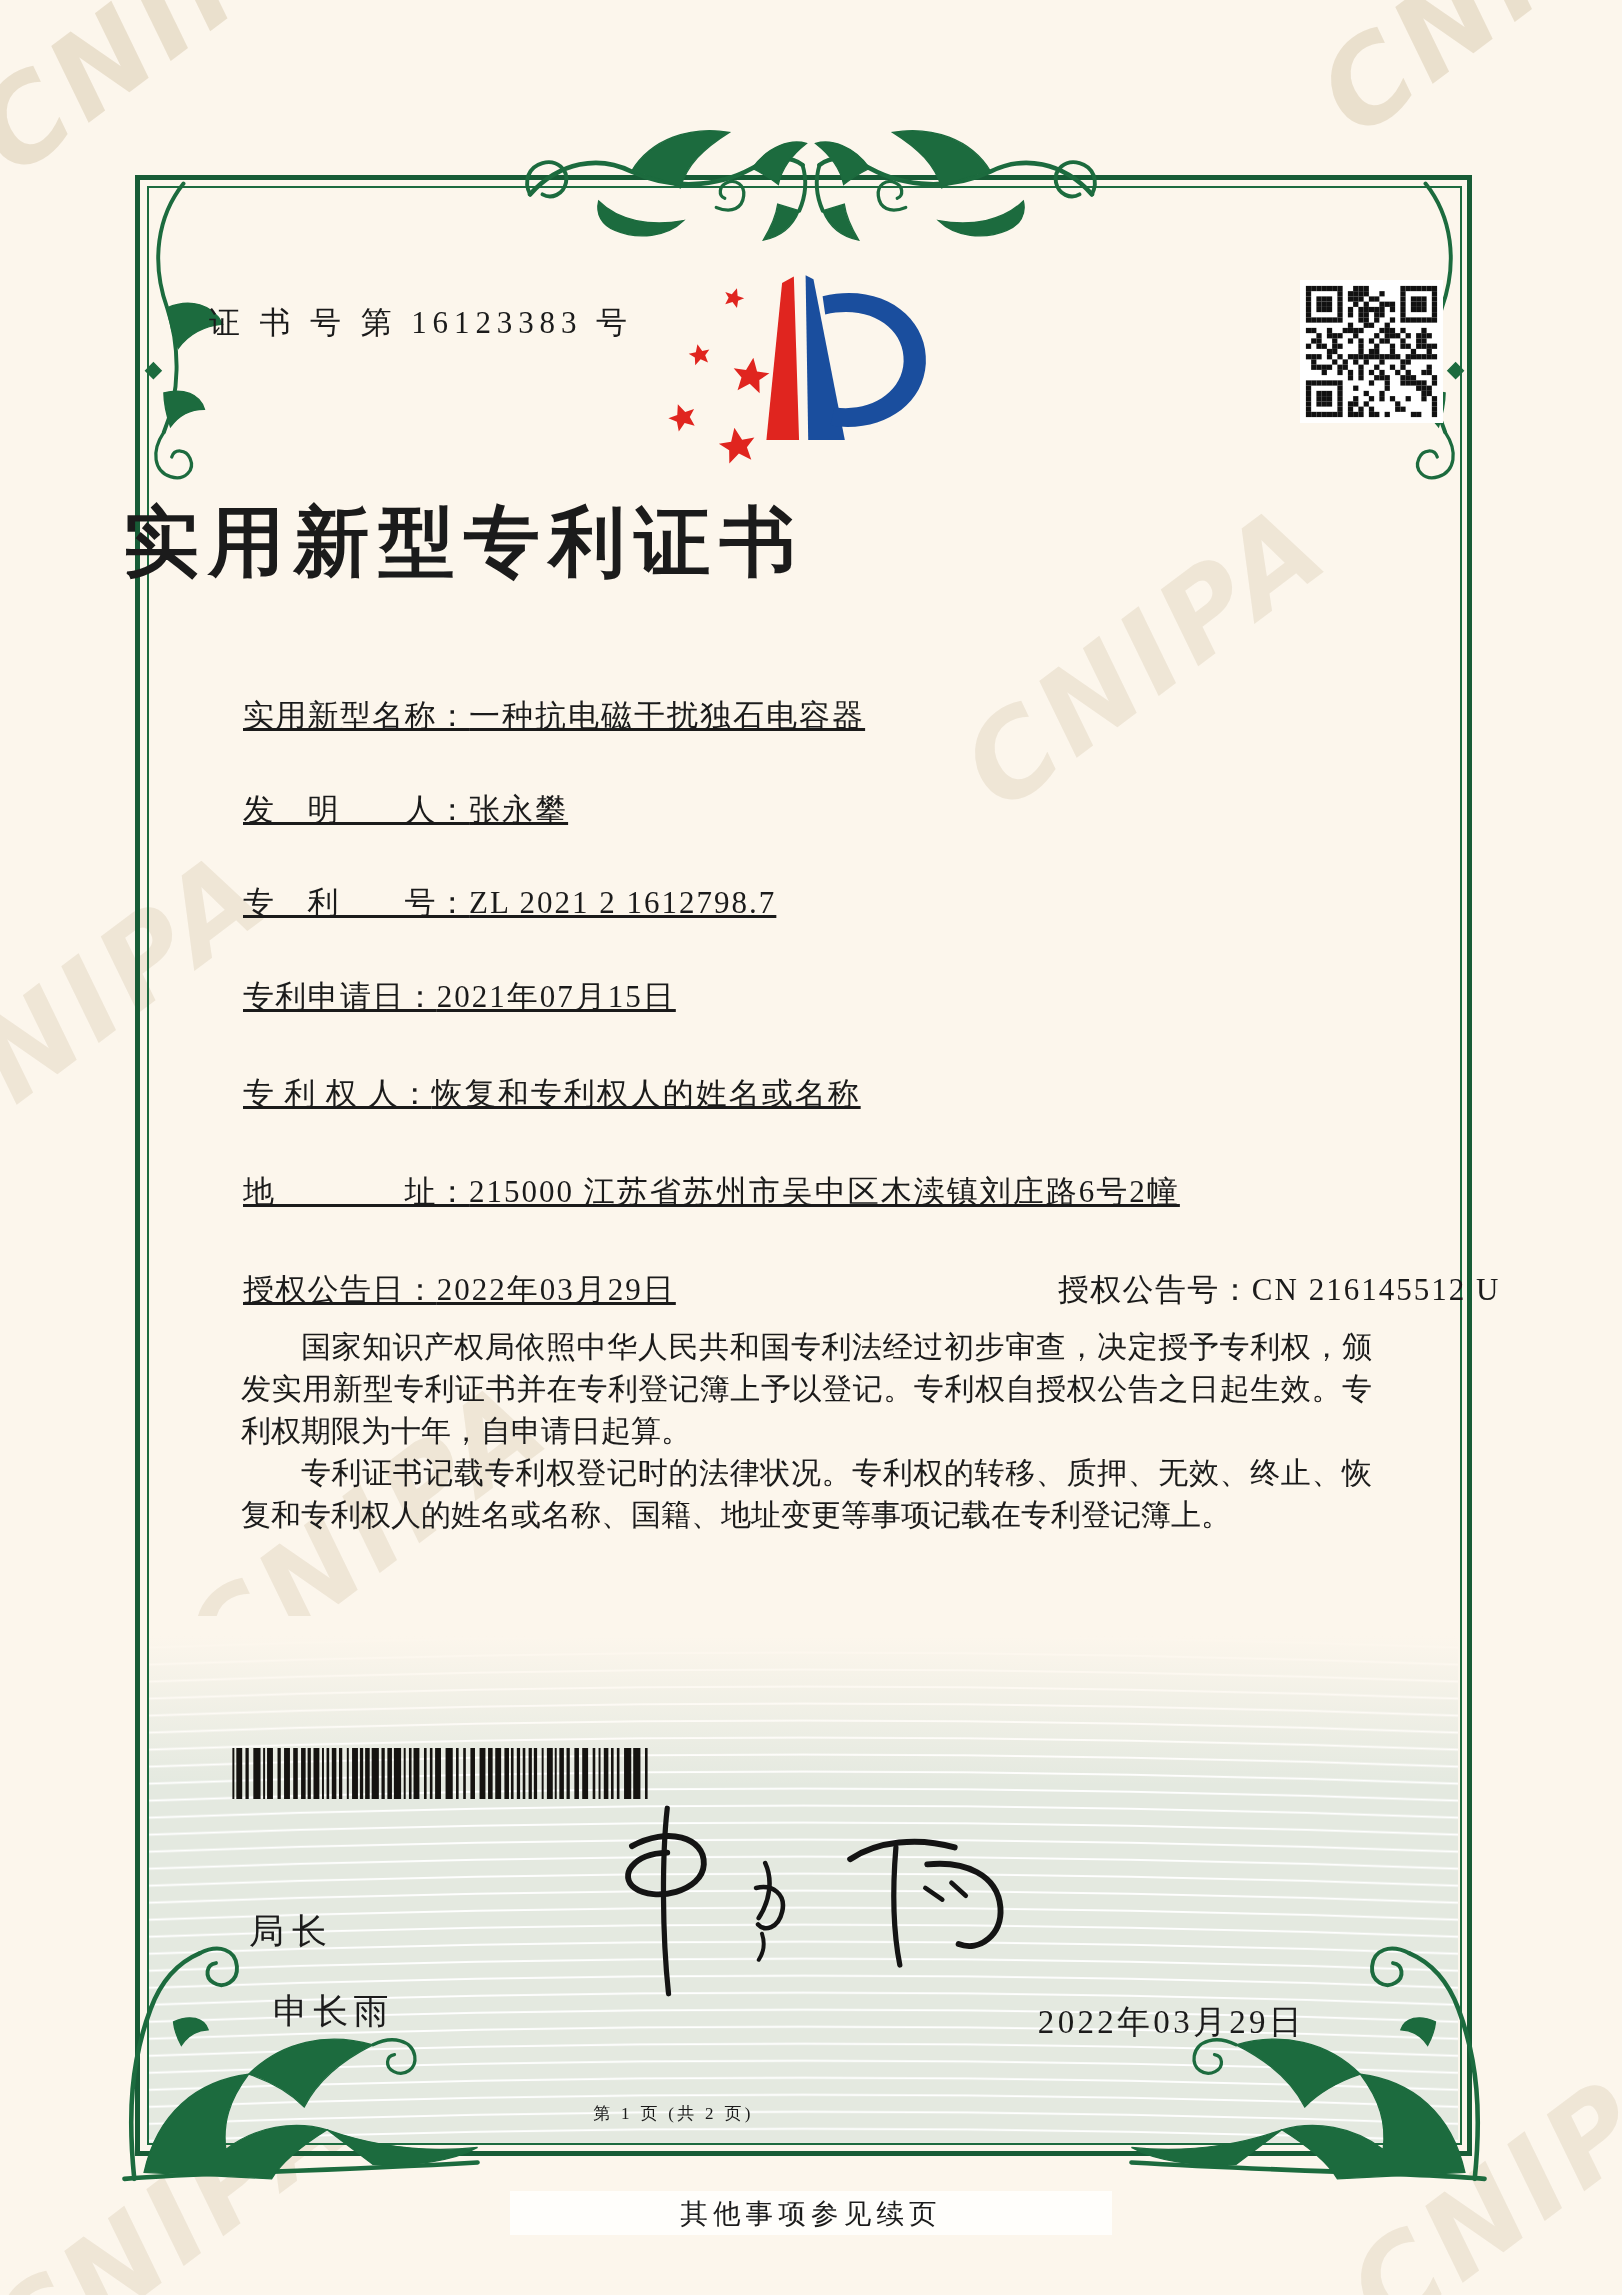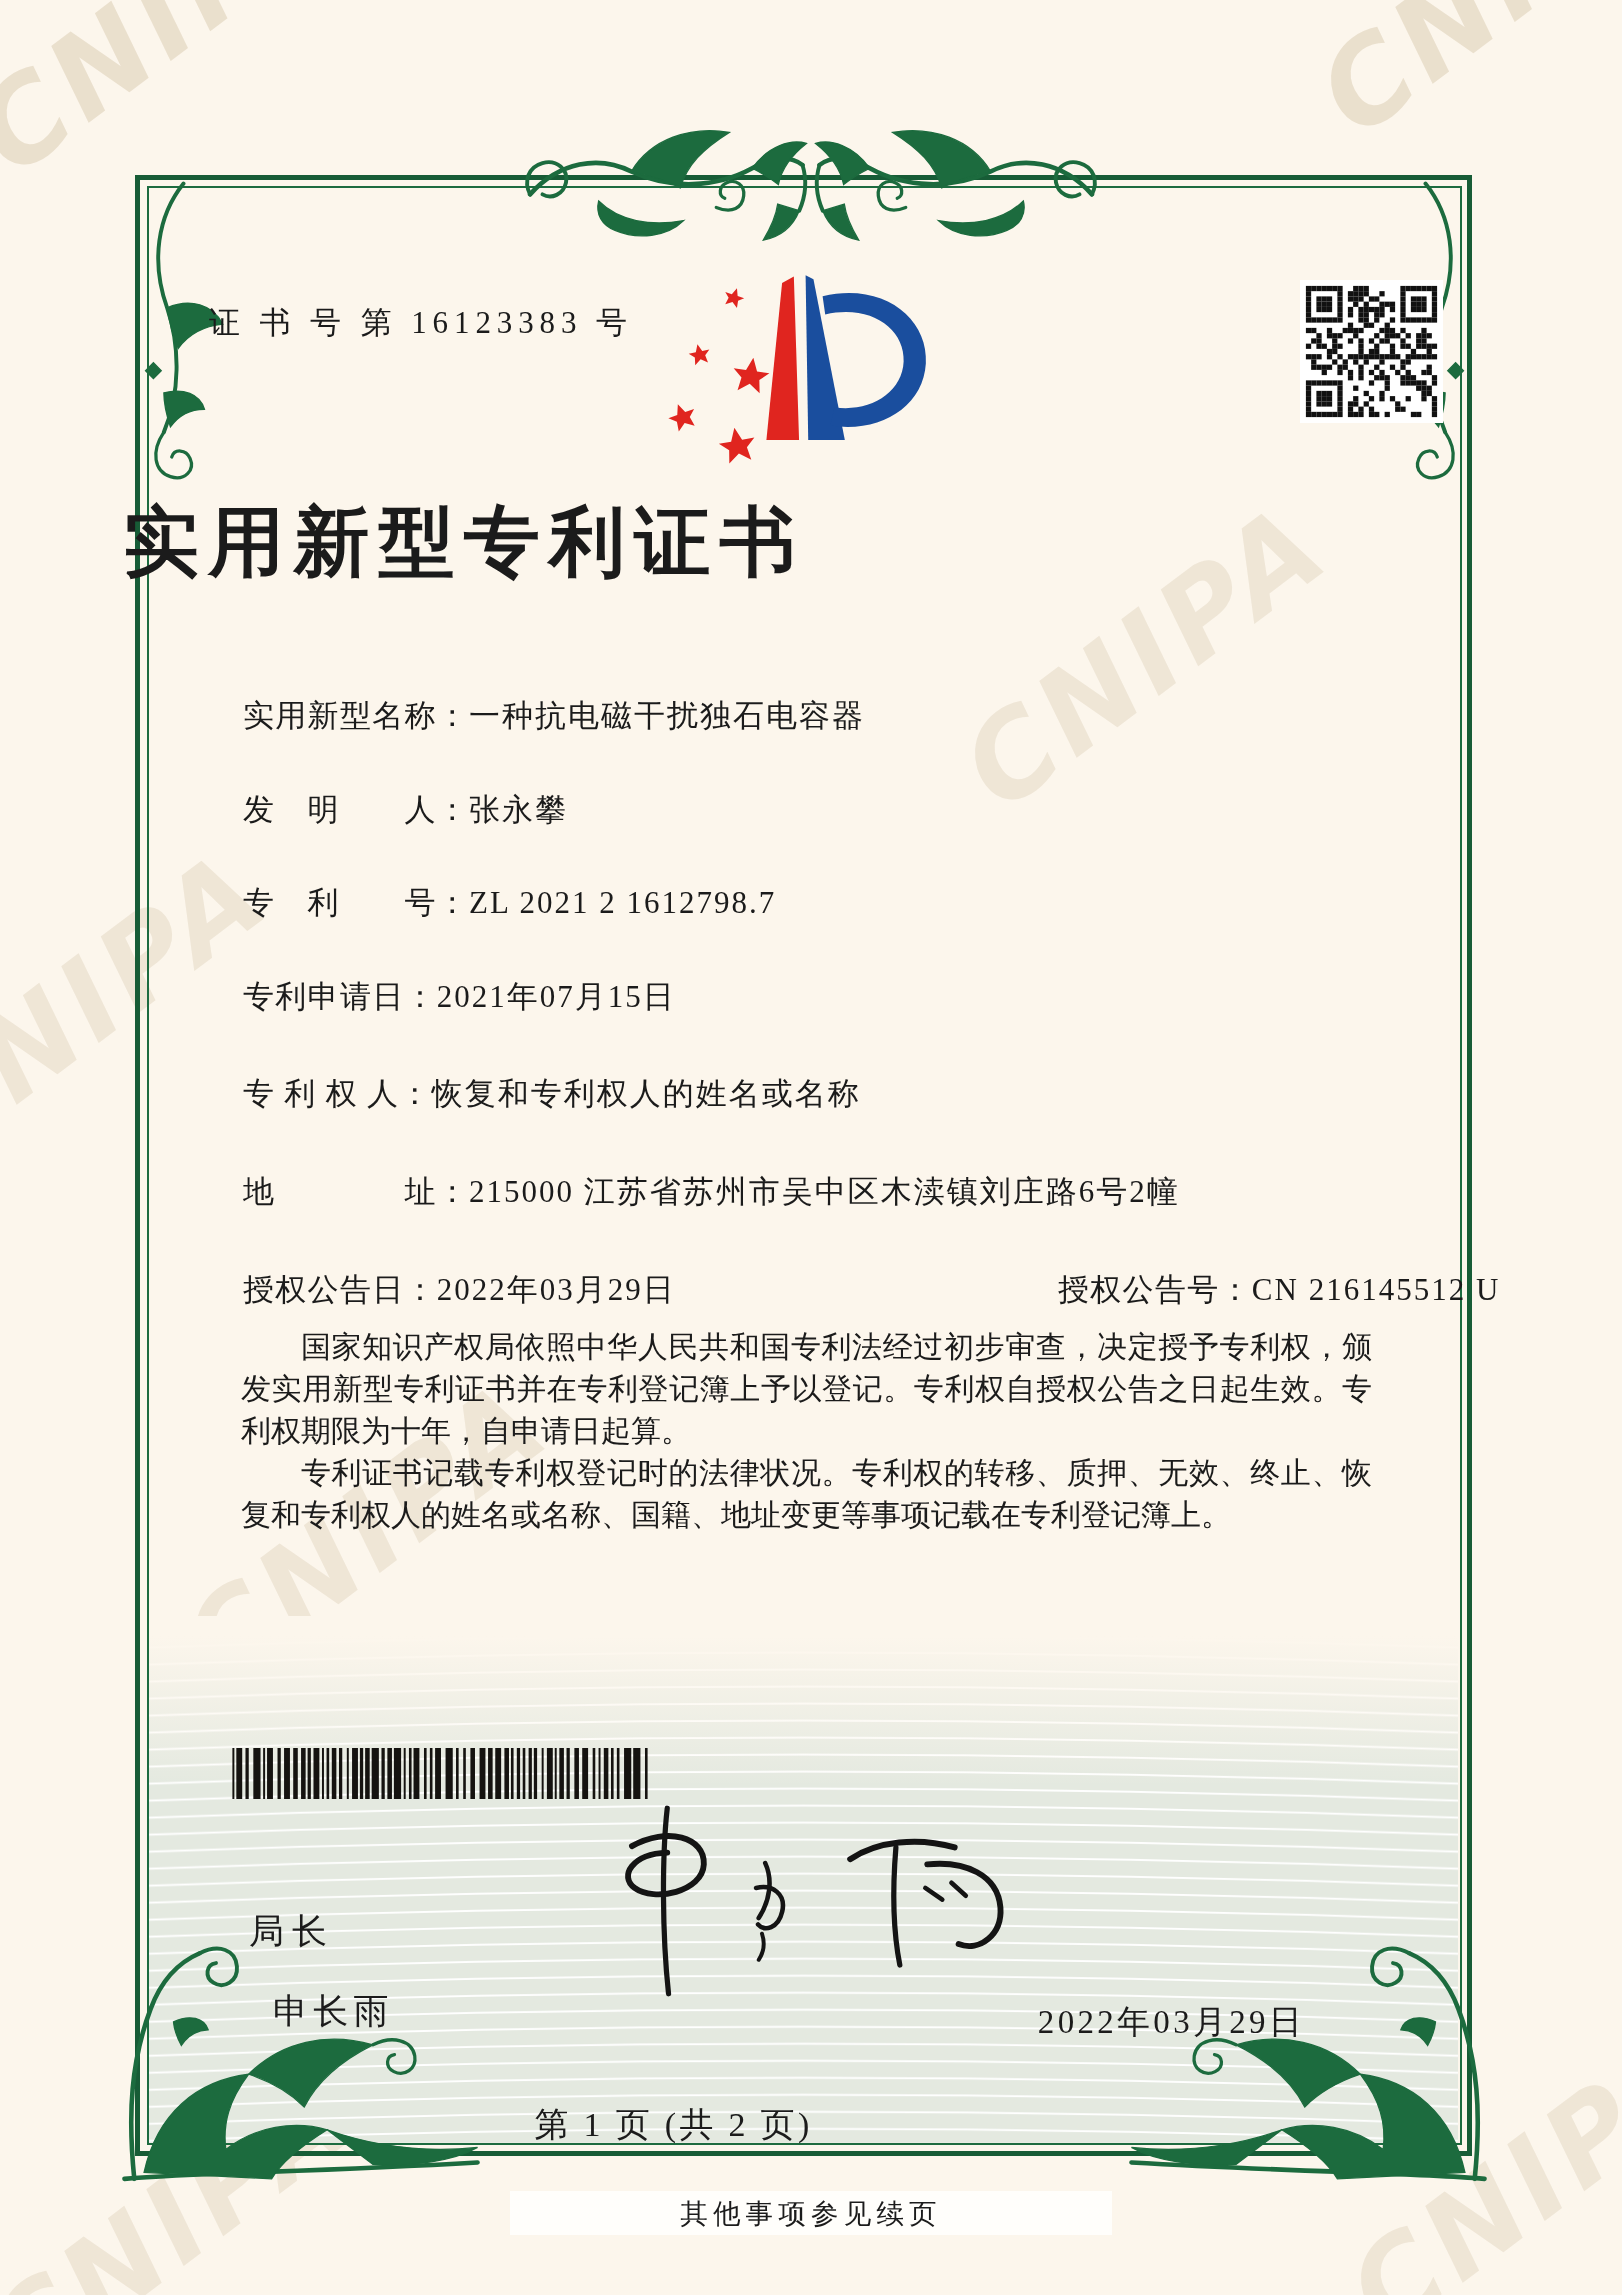--- a/index.html
+++ b/index.html
@@ -60,21 +60,21 @@
   .qr{position:absolute;left:1300px;top:280px;z-index:5;background:#fff;line-height:0;padding:0;}
   .title{
     position:absolute;left:123px;top:492px;width:1613px;
     text-align:left;font-size:76px;font-weight:bold;
     letter-spacing:9.2px;z-index:5;white-space:nowrap;
   }
   
   .row{
     position:absolute;left:243px;
     font-size:31px;letter-spacing:1.3px;
-    white-space:nowrap;z-index:5;
+    white-space:nowrap;z-index:5;text-decoration:underline;
   }
   .row .lbl{letter-spacing:1.3px;}
   .row .val{letter-spacing:2px;}
   .grant2{position:absolute;left:815px;top:0;}
   
   .body-text{
     position:absolute;left:241px;top:1326px;width:1131px;
     font-size:30px;line-height:42px;text-align:justify;z-index:5;
   }
   .body-text p{margin:0;text-indent:60px;}
@@ -82,21 +82,21 @@
   .barcode{position:absolute;left:232px;top:1748px;width:416px;height:51px;z-index:5;line-height:0;}
   .signer-title{position:absolute;left:249px;top:1908px;font-size:35px;letter-spacing:7.9px;z-index:5;}
   .signer-name{position:absolute;left:249px;top:1988px;font-size:35px;letter-spacing:5.2px;z-index:5;margin-left:24px;}
   .signature{position:absolute;left:569px;top:1803px;z-index:5;}
   .issue-date{
     position:absolute;left:949px;top:2000px;width:445px;
     text-align:center;font-size:33px;letter-spacing:3.3px;z-index:5;white-space:nowrap;
   }
   .page-info{
     position:absolute;left:135px;top:2102px;width:1077px;
-    text-align:center;font-size:34px;letter-spacing:3.3px;z-index:5;
+    text-align:center;font-size:17px;letter-spacing:3.3px;z-index:5;
   }
   .footer-strip{
     position:absolute;left:510px;top:2191px;width:602px;height:44px;
     background:#fffefb;z-index:5;
   }
   .footer-note{
     position:absolute;left:510px;top:2196px;width:602px;
     text-align:center;font-size:27.5px;letter-spacing:5.2px;z-index:6;
   }
 </style>

